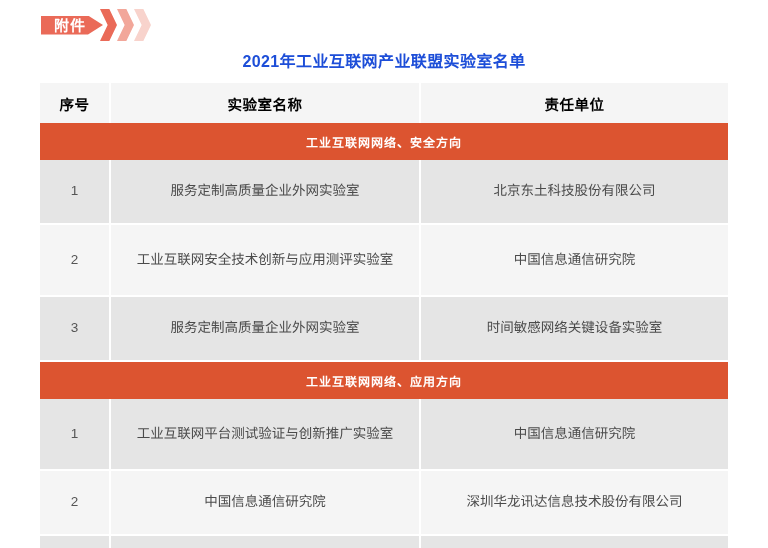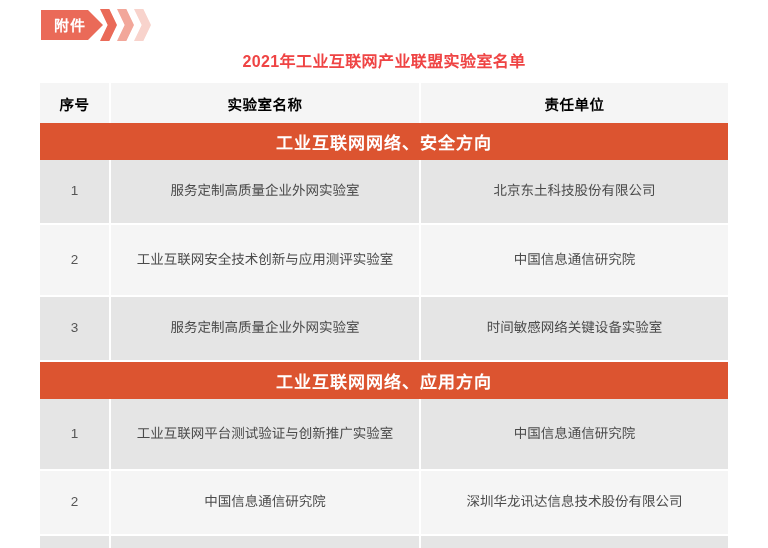--- a/index.html
+++ b/index.html
@@ -21,21 +21,21 @@
   .badge-row {
     position: absolute;
     left: 41px;
     top: 9px;
     height: 32px;
     display: flex;
     align-items: center;
   }
   .badge-arrow {
     position: relative;
-    height: 30px;
+    height: 19px;
     min-width: 62px;
     background: #ea6a58;
     display: flex;
     align-items: center;
     justify-content: flex-start;
     padding-left: 13px;
     padding-right: 16px;
     box-sizing: border-box;
     clip-path: polygon(0 0, calc(100% - 15px) 0, 100% 50%, calc(100% - 15px) 100%, 0 100%);
   }
@@ -59,21 +59,21 @@
 
   
   .doc-title {
     position: absolute;
     left: 0;
     top: 48px;
     width: 768px;
     text-align: center;
     font-size: 16px;
     font-weight: bold;
-    color: #ef4444;
+    color: #1d4ed8;
     letter-spacing: 0.4px;
   }
 
   
   .table-wrap {
     position: absolute;
     left: 40px;
     top: 83px;
     width: 688px;
   }
@@ -106,21 +106,21 @@
     letter-spacing: 0.5px;
     border-right: 2px solid #ffffff;
   }
   tr.head-row th:last-child { border-right: none; }
 
   
   tr.section-row td {
     background: #dc5430;
     height: 37px;
     color: #ffffff;
-    font-size: 17px;
+    font-size: 12px;
     font-weight: bold;
     letter-spacing: 1px;
   }
 
   
   tr.data-row td {
     height: 55px;
     border-right: 2px solid #ffffff;
     border-bottom: 2px solid #ffffff;
     line-height: 1.55;

